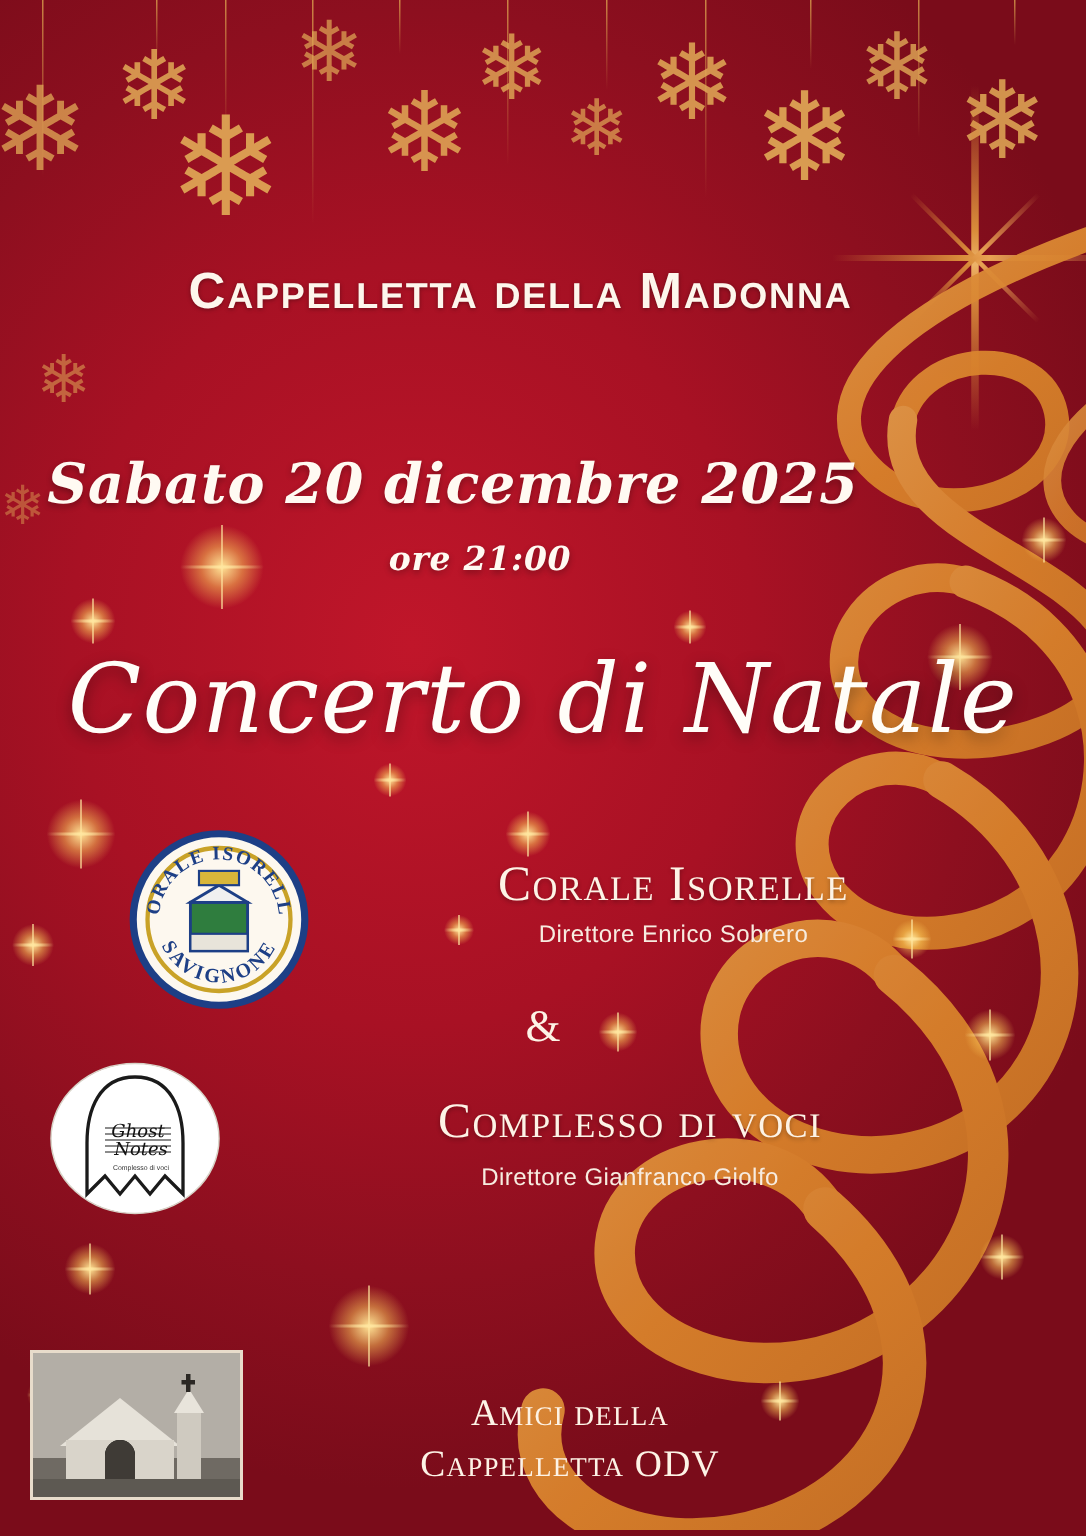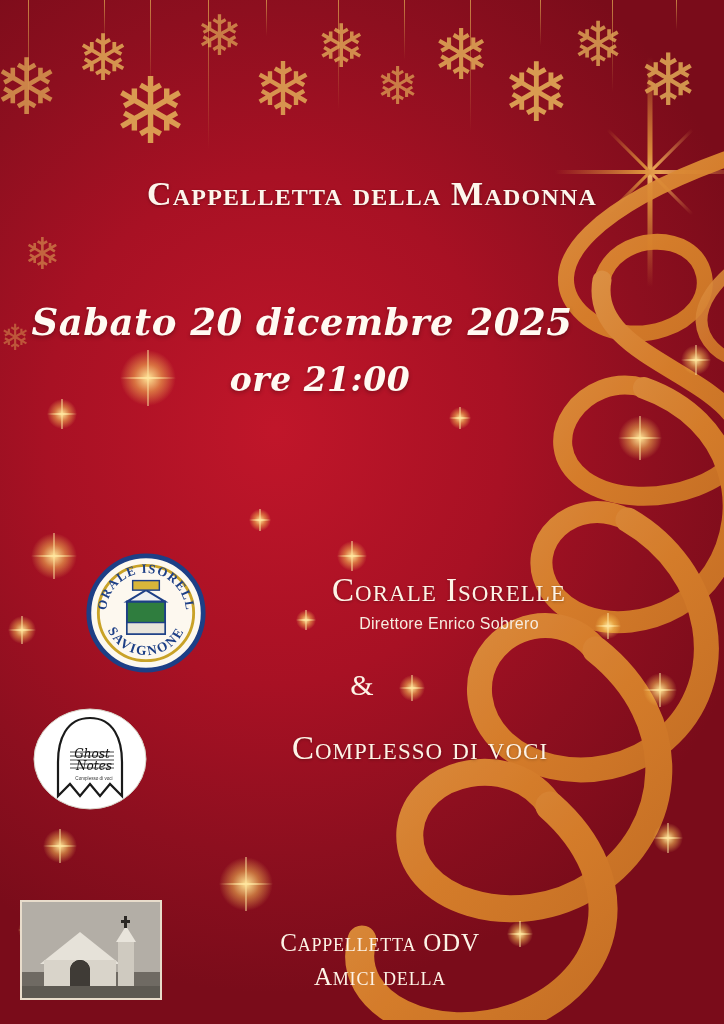--- a/index.html
+++ b/index.html
@@ -102,28 +102,27 @@
     height: 1024px;
   }
 
   .venue {
     position: absolute;
     top: 168px;
     left: 0;
     width: 694px;
     text-align: center;
     color: #fdf6ec;
-    font-family: Liberation Serif, serif;
+    font-family: Liberation Sans, sans-serif;
     font-weight: bold;
     font-size: 34px;
     letter-spacing: 1.2px;
     line-height: 1.55;
     font-variant: small-caps;
     text-shadow: 0 1px 3px rgba(0,0,0,.35);
-    padding-left: 25px;
   }
 
   .datetime {
     position: absolute;
     top: 300px;
     left: 0;
     width: 604px;
     text-align: center;
     color: #fffaf2;
   }
@@ -133,21 +132,21 @@
     font-weight: bold;
     font-size: 37px;
     letter-spacing: .5px;
     text-shadow: 0 2px 4px rgba(0,0,0,.3);
   }
   .time-line {
     margin-top: 16px;
     font-family: "DejaVu Serif", serif;
     font-style: italic;
     font-weight: bold;
-    font-size: 33px;
+    font-size: 22px;
     letter-spacing: .5px;
     text-shadow: 0 2px 4px rgba(0,0,0,.3);
     padding-left: 36px;
   }
 
   .title {
     position: absolute;
     top: 430px;
     left: 0;
     width: 724px;
@@ -354,20 +353,21 @@
 
     <div class="venue">
       <div>Cappelletta della Madonna</div>
     </div>
 
     <div class="datetime">
       <div class="date-line">Sabato 20 dicembre 2025</div>
       <div class="time-line">ore 21:00</div>
     </div>
 
+    <div class="title">Concerto di Natale</div>
 
     <div class="perf1">
       <svg class="logo-isorelle" viewBox="0 0 128 128">
         <circle cx="64" cy="64" r="60" fill="#fdf8ef" stroke="#1d3f86" stroke-width="5"></circle>
         <circle cx="64" cy="64" r="50" fill="#fdf8ef" stroke="#c9a227" stroke-width="3"></circle>
         <path id="arcTop" d="M 22 64 A 42 42 0 0 1 106 64" fill="none"></path>
         <path id="arcBot" d="M 20 64 A 44 44 0 0 0 108 64" fill="none"></path>
         <text font-family="Liberation Serif, serif" font-size="13.5" font-weight="bold" fill="#1d3f86" letter-spacing="1.2">
           <textPath href="#arcTop" startOffset="50%" text-anchor="middle">CORALE ISORELLE</textPath>
         </text>
@@ -399,39 +399,40 @@
           <line x1="40" y1="56" x2="84" y2="56"></line>
           <line x1="40" y1="60" x2="84" y2="60"></line>
           <line x1="40" y1="64" x2="84" y2="64"></line>
         </g>
         <text x="62" y="54" font-family="DejaVu Serif, serif" font-style="italic" font-size="12" fill="#111" text-anchor="middle">Ghost</text>
         <text x="64" y="66" font-family="DejaVu Serif, serif" font-style="italic" font-size="12" fill="#111" text-anchor="middle">Notes</text>
         <text x="64" y="76" font-family="Liberation Sans, sans-serif" font-size="4.6" fill="#333" text-anchor="middle">Complesso di voci</text>
       </svg>
       <div class="perf2-text">
         <div class="perf2-name">Complesso di voci</div>
+        <div class="perf-dir">Direttore Gianfranco Giolfo</div>
       </div>
     </div>
 
     <div class="footer">
       <div class="chapel-photo">
         <svg viewBox="0 0 138 96" width="138" height="96">
           <rect width="138" height="96" fill="#b3aea6"></rect>
           <rect x="0" y="70" width="138" height="26" fill="#6f6a63"></rect>
           <polygon points="18,62 58,30 98,62" fill="#e6e2d9"></polygon>
           <rect x="22" y="58" width="72" height="34" fill="#d9d4ca"></rect>
           <path d="M48 92 L48 68 A10 10 0 0 1 68 68 L68 92 Z" fill="#4b4views"></path>
           <path d="M48 92 L48 68 A10 10 0 0 1 68 68 L68 92 Z" fill="#3f3b36"></path>
           <rect x="96" y="40" width="16" height="52" fill="#cfcac0"></rect>
           <polygon points="94,40 104,24 114,40" fill="#e8e4db"></polygon>
           <rect x="102" y="14" width="3" height="12" fill="#2b2824"></rect>
           <rect x="99" y="18" width="9" height="3" fill="#2b2824"></rect>
           <rect x="0" y="84" width="138" height="12" fill="#5d5952"></rect>
         </svg>
       </div>
       <div class="footer-text">
+        <div>Amici della</div>
         <div>Cappelletta ODV</div>
-        <div>Amici della</div>
       </div>
     </div>
 
   </div>
 </div>
 
 </body></html>

